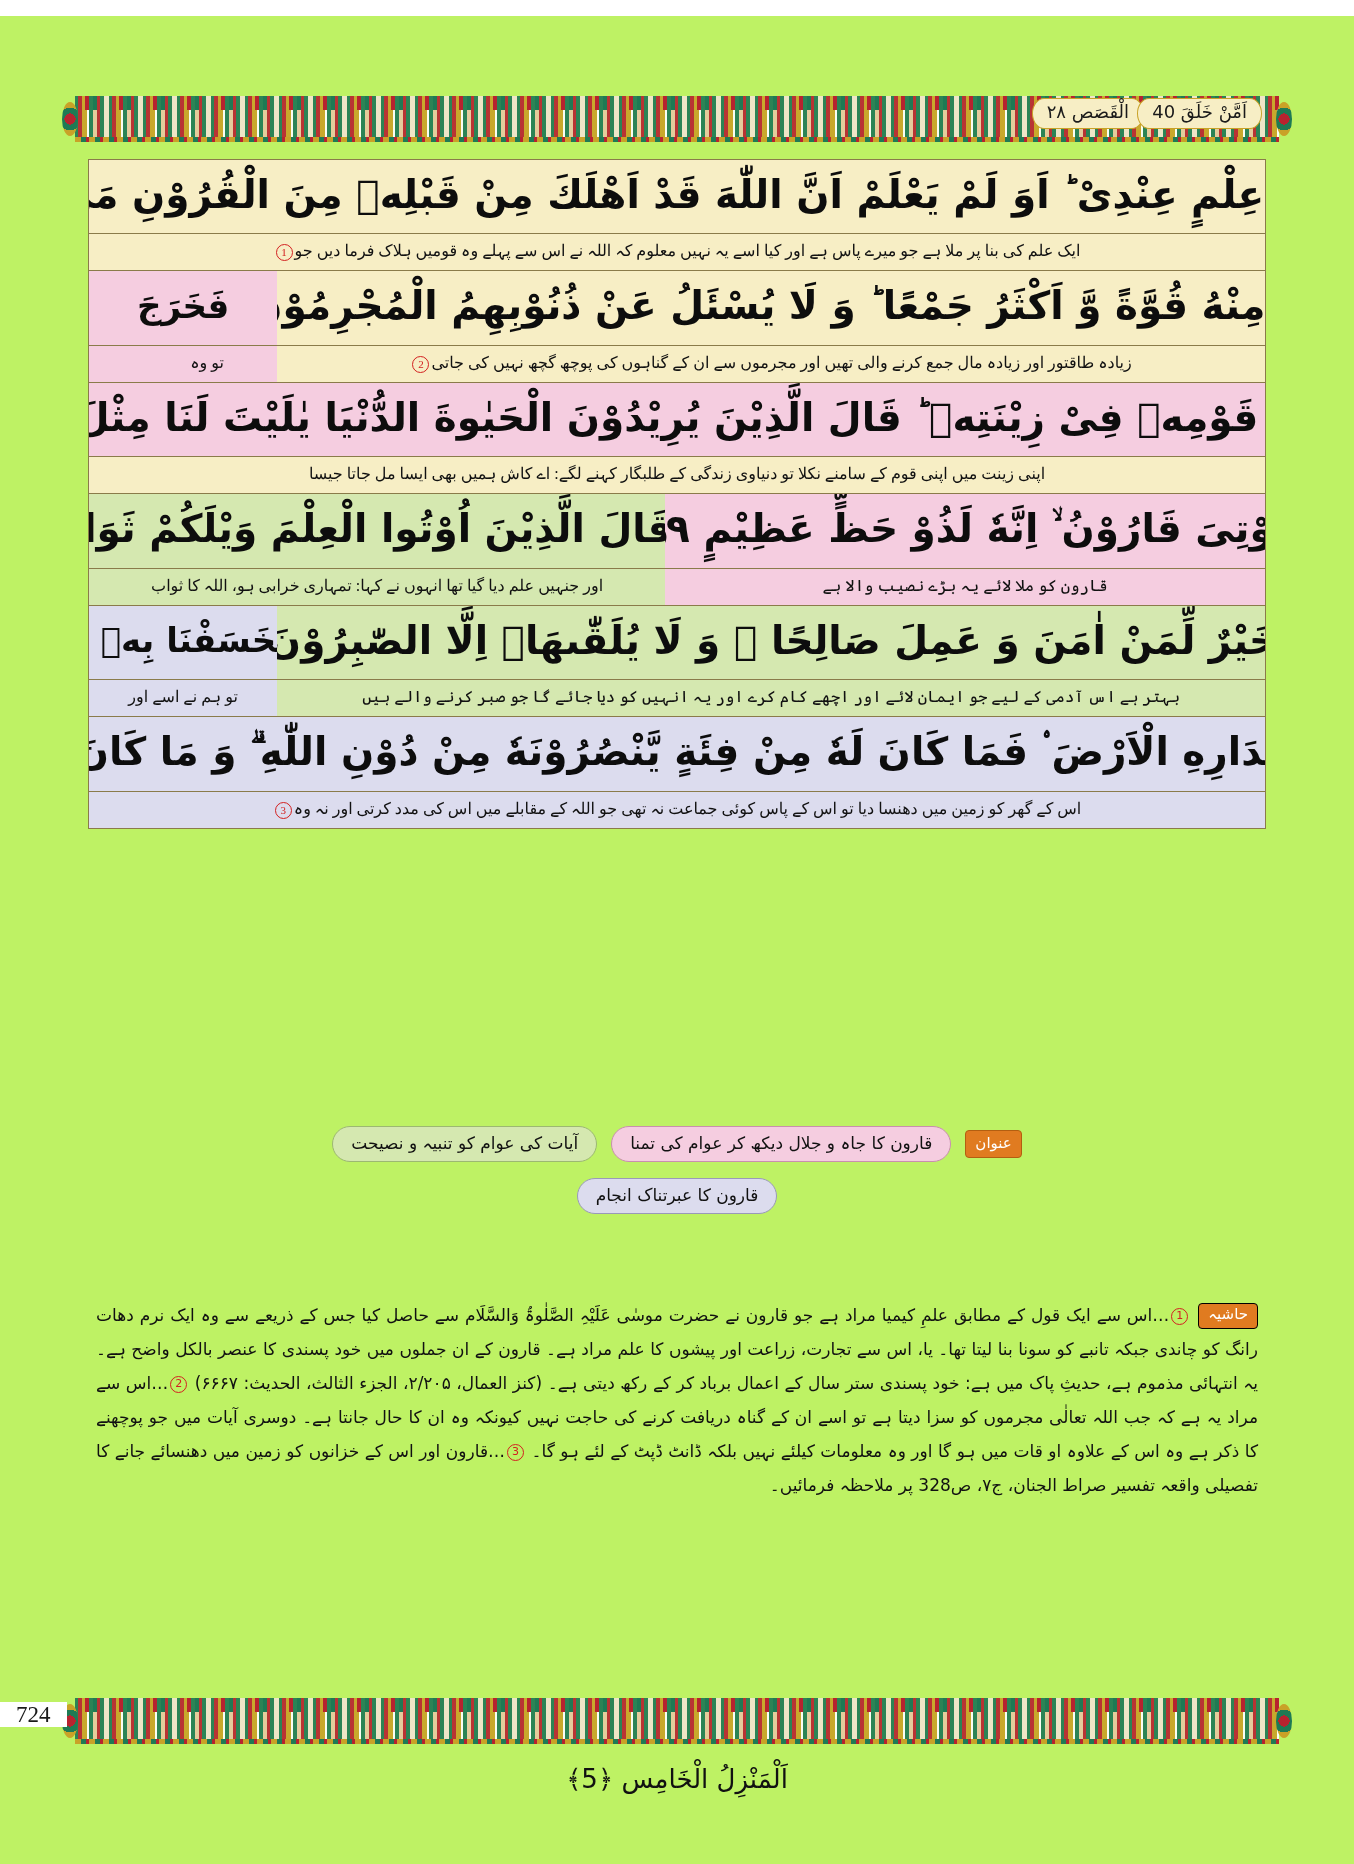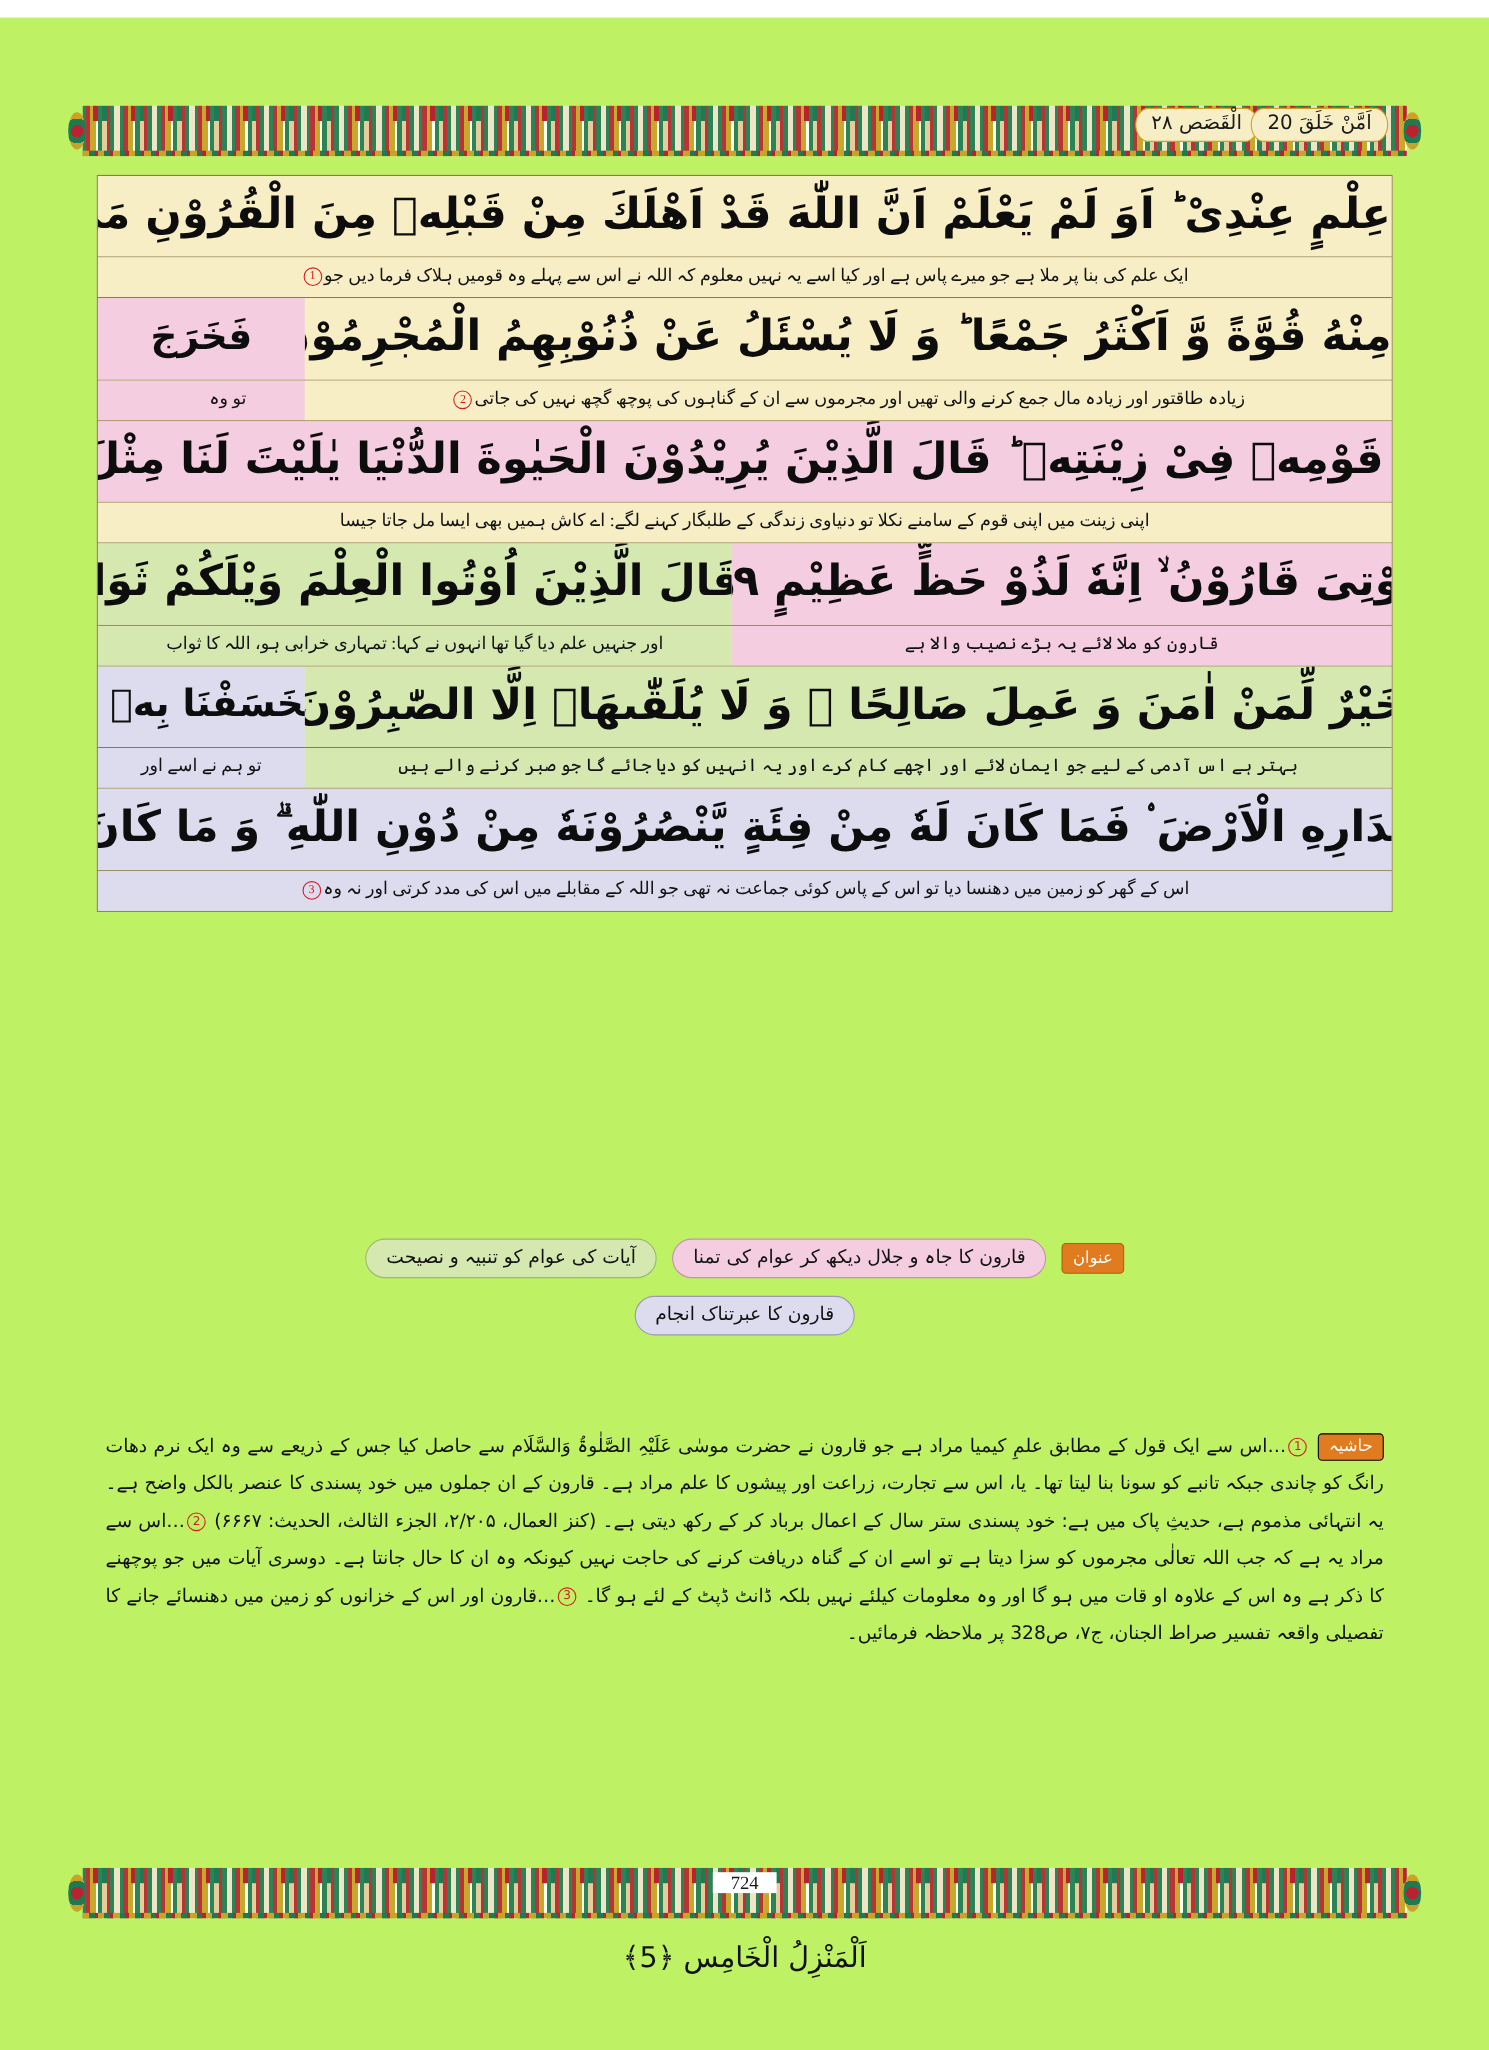--- a/index.html
+++ b/index.html
@@ -233,22 +233,21 @@
     white-space: nowrap;
   }
   .fn-p { margin: 0; }
 
   
   .footer-band { top: 1682px; }
   .page-num {
     position: absolute;
     left: 0; right: 0;
     top: 1686px;
-    text-align: center;
-    font-size: 17px;
+    font-size: 23px;
     color: #1a1a1a;
     font-family: "Liberation Serif", serif;
     z-index: 6;
   }
   .page-num span {
     background: #fff;
     padding: 0 16px;
   }
   .manzil {
     position: absolute;
@@ -267,21 +266,21 @@
 
   <div class="orn-band" style="top:80px">
     <div class="orn-fill"></div>
     <div class="orn-crowns"></div>
     <div class="orn-bottom"></div>
   </div>
   <div class="orn-cap l" style="top:86px"></div>
   <div class="orn-cap r" style="top:86px"></div>
 
   <div class="hdr-label surah">الْقَصَص ٢٨</div>
-  <div class="hdr-label juz">اَمَّنْ خَلَقَ 20</div>
+  <div class="hdr-label juz">اَمَّنْ خَلَقَ 40</div>
 
   <div class="ayah-area" id="ayah-area">
       <div class="row arabic-row">
         <div class="seg c-cream" style="flex: 1 1 auto;">
           <div class="arabic">عَلٰى عِلْمٍ عِنْدِىْ ؕ اَوَ لَمْ يَعْلَمْ اَنَّ اللّٰهَ قَدْ اَهْلَكَ مِنْ قَبْلِهٖ مِنَ الْقُرُوْنِ مَنْ هُوَ</div>
         </div>
       </div>
       <div class="row urdu-row">
         <div class="seg c-cream" style="flex: 1 1 auto;">
           <div class="urdu">ایک علم کی بنا پر ملا ہے جو میرے پاس ہے اور کیا اسے یہ نہیں معلوم کہ اللہ نے اس سے پہلے وہ قومیں ہلاک فرما دیں جو<span class="marker">1</span></div>

